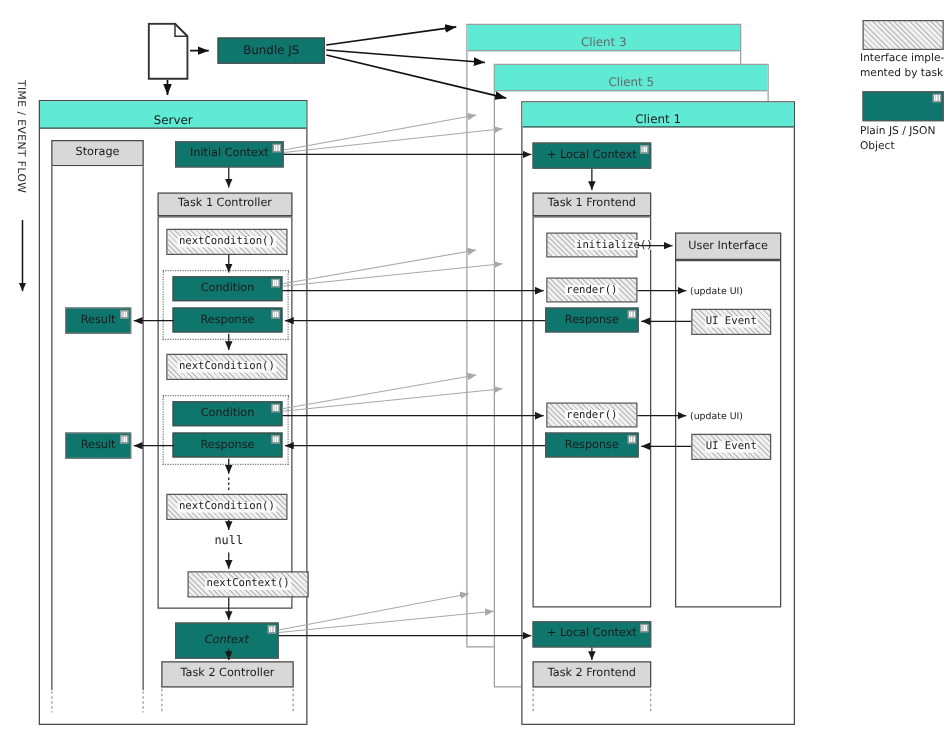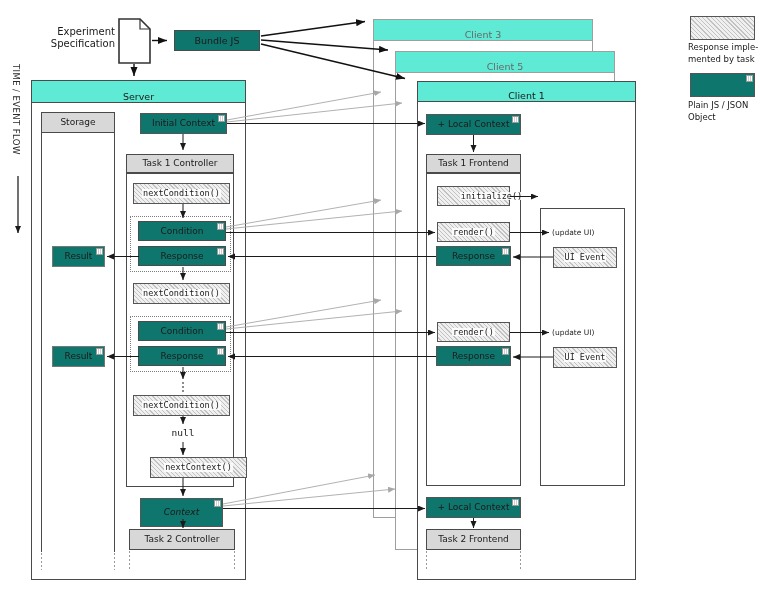--- a/index.html
+++ b/index.html
@@ -29,24 +29,20 @@
   .legend-text span{display:block;}
   svg.overlay{position:absolute;left:0;top:0;z-index:40;pointer-events:none;}
   .twoline{font-size:10px;line-height:12px;text-align:right;}
   .twoline span{display:block;}
 </style>
 </head>
 <body>
 
 <div id="stage">
 
-  <div class="abs twoline" style="left:30px;top:26px;width:85px;">
-    <span>Experiment</span>
-    <span>Specification</span>
-  </div>
   <div class="abs" style="left:118px;top:18px;width:33px;height:46px;">
     <svg width="33" height="46" viewBox="0 0 33 46">
       <polygon points="1,1 22,1 32,11 32,45 1,45" fill="#fff" stroke="#333" stroke-width="1.6"></polygon>
       <polyline points="22,1 22,11 32,11" fill="none" stroke="#333" stroke-width="1.2"></polyline>
     </svg>
   </div>
   <div class="box" style="left:174px;top:30px;width:86px;height:21px;border-width:1.2px;font-size:9.5px;">
     <span>Bundle JS</span>
   </div>
 
@@ -82,20 +78,23 @@
   <div class="box gray" style="left:126px;top:154px;width:108px;height:19px;">
     <span>Task 1 Controller</span>
   </div>
   <div class="frame" style="left:126px;top:173px;width:108px;height:314px;"></div>
 
   <div class="box gray" style="left:426px;top:154px;width:95px;height:19px;">
     <span>Task 1 Frontend</span>
   </div>
   <div class="frame" style="left:426px;top:173px;width:95px;height:313px;"></div>
 
+  <div class="box gray" style="left:540px;top:186px;width:85px;height:22px;">
+    <span>User Interface</span>
+  </div>
   <div class="frame" style="left:540px;top:208px;width:85px;height:278px;"></div>
 
   <div class="box" style="left:140px;top:113px;width:87px;height:21px;border-color:#555;">
     <span>Initial Context</span>
     <span class="badge"></span>
   </div>
 
   <div class="box hatch mono" style="left:133px;top:183px;width:97px;height:21px;border-color:#555;">
     <span class="hlabel">nextCondition()</span>
   </div>
@@ -187,21 +186,21 @@
   <div class="box" style="left:426px;top:497px;width:95px;height:21px;border-color:#555;">
     <span>+ Local Context</span>
     <span class="badge"></span>
   </div>
   <div class="box gray" style="left:426px;top:529px;width:95px;height:21px;">
     <span>Task 2 Frontend</span>
   </div>
 
   <div class="box hatch" style="left:690px;top:16px;width:65px;height:24px;border-color:#555;"></div>
   <div class="abs legend-text" style="left:688px;top:42px;width:72px;">
-    <span>Response imple-</span>
+    <span>Interface imple-</span>
     <span>mented by task</span>
   </div>
   <div class="box" style="left:690px;top:73px;width:65px;height:24px;border-color:#555;">
     <span class="badge"></span>
   </div>
   <div class="abs legend-text" style="left:688px;top:100px;width:72px;">
     <span>Plain JS / JSON</span>
     <span>Object</span>
   </div>
 

